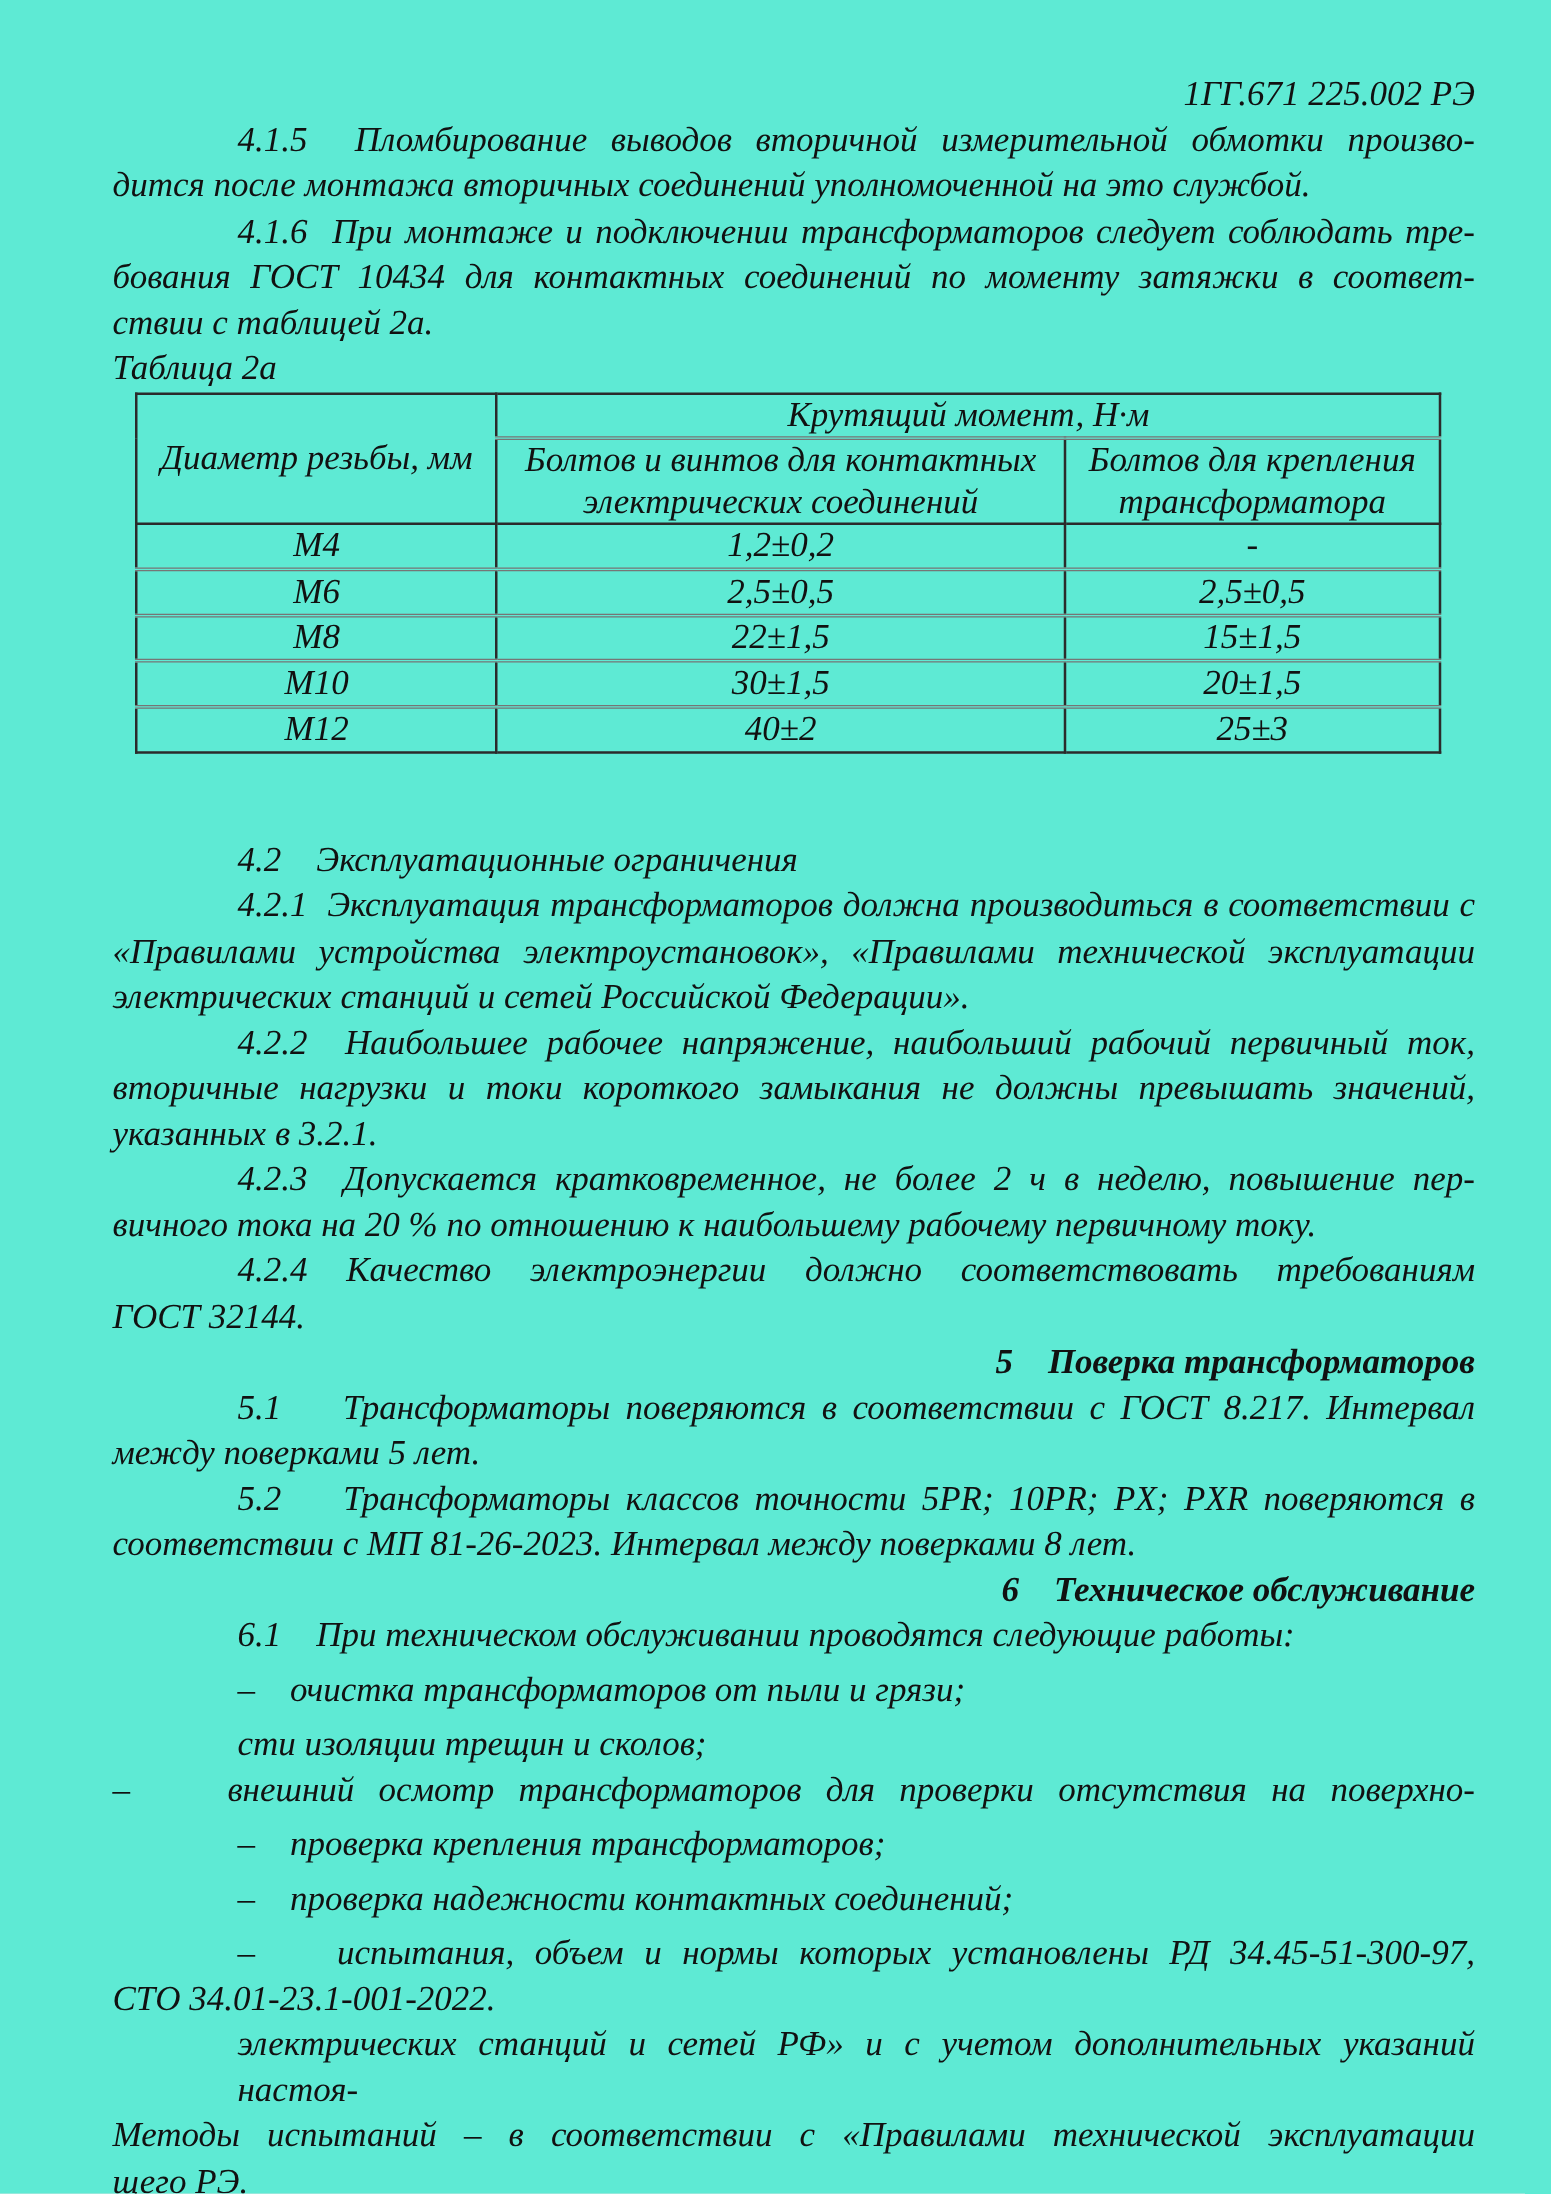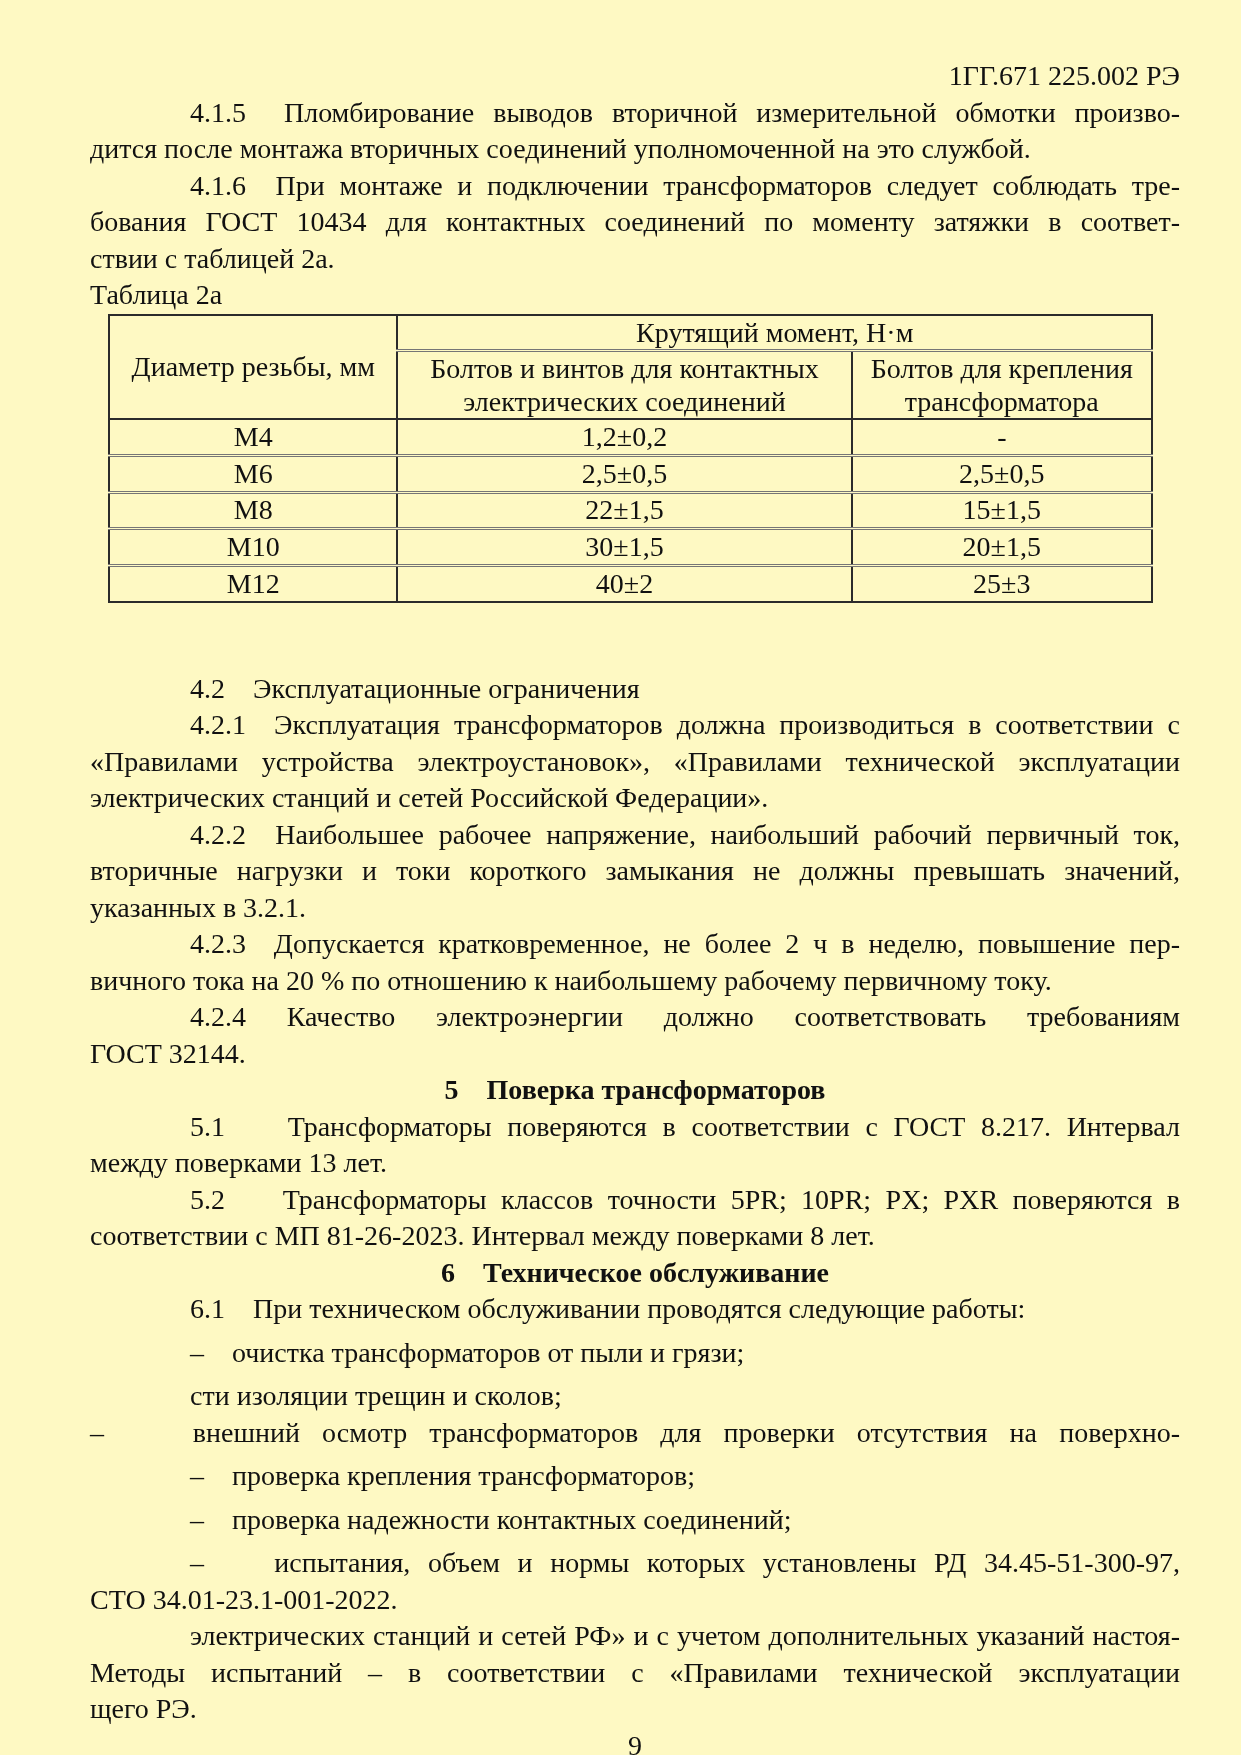--- a/index.html
+++ b/index.html
@@ -1,43 +1,44 @@
 <!DOCTYPE html>
 <html lang="ru"><head>
 <meta charset="utf-8">
 <style>
   html, body { margin: 0; padding: 0; background: #e8e8e8; }
   .page {
     position: relative;
     width: 1241px;
     height: 1755px;
     margin: 0 auto;
-    background: #fef9c3;
+    background: #5eead4;
     box-sizing: border-box;
     padding: 58px 61px 0 90px;
     font-family: "Liberation Serif", "DejaVu Serif", serif;
     font-size: 28px;
     color: #111;
     overflow: hidden;
+    font-style: italic;
   }
   .ln {
     line-height: 36.5px;
     min-height: 36.5px;
     text-align: left;
   }
   .ln.j {
     text-align: justify;
     text-align-last: justify;
   }
   .doc-header { text-align: right; }
   .para { margin: 0; }
   .para.indent .ln:first-child { padding-left: 100px; }
   .para.bullet { margin-top: 7px; }
   .para.bullet .ln:first-child { padding-left: 100px; }
-  .para.h-center .ln { text-align: center; font-weight: bold; }
+  .para.h-center .ln { text-align: right; font-weight: bold; }
   .post-table { margin-top: 68px; }
 
   table.torque {
     border-collapse: collapse;
     table-layout: fixed;
     width: 1045px;
     margin-left: 18px;
     box-sizing: border-box;
   }
   table.torque th, table.torque td {
@@ -145,21 +146,21 @@
       </div>
       <div class="para indent">
         <div class="ln j">4.2.4 Качество электроэнергии должно соответствовать требованиям</div>
         <div class="ln last">ГОСТ 32144.</div>
       </div>
       <div class="para h-center">
         <div class="ln last">5&nbsp;&nbsp;&nbsp;&nbsp;Поверка трансформаторов</div>
       </div>
       <div class="para indent">
         <div class="ln j">5.1&nbsp;&nbsp;&nbsp;&nbsp;Трансформаторы поверяются в соответствии с ГОСТ 8.217. Интервал</div>
-        <div class="ln last">между поверками 13 лет.</div>
+        <div class="ln last">между поверками 5 лет.</div>
       </div>
       <div class="para indent">
         <div class="ln j">5.2&nbsp;&nbsp;&nbsp;&nbsp;Трансформаторы классов точности 5PR; 10PR; PX; PXR поверяются в</div>
         <div class="ln last">соответствии с МП 81-26-2023. Интервал между поверками 8 лет.</div>
       </div>
       <div class="para h-center">
         <div class="ln last">6&nbsp;&nbsp;&nbsp;&nbsp;Техническое обслуживание</div>
       </div>
       <div class="para indent">
         <div class="ln last">6.1&nbsp;&nbsp;&nbsp;&nbsp;При техническом обслуживании проводятся следующие работы:</div>

